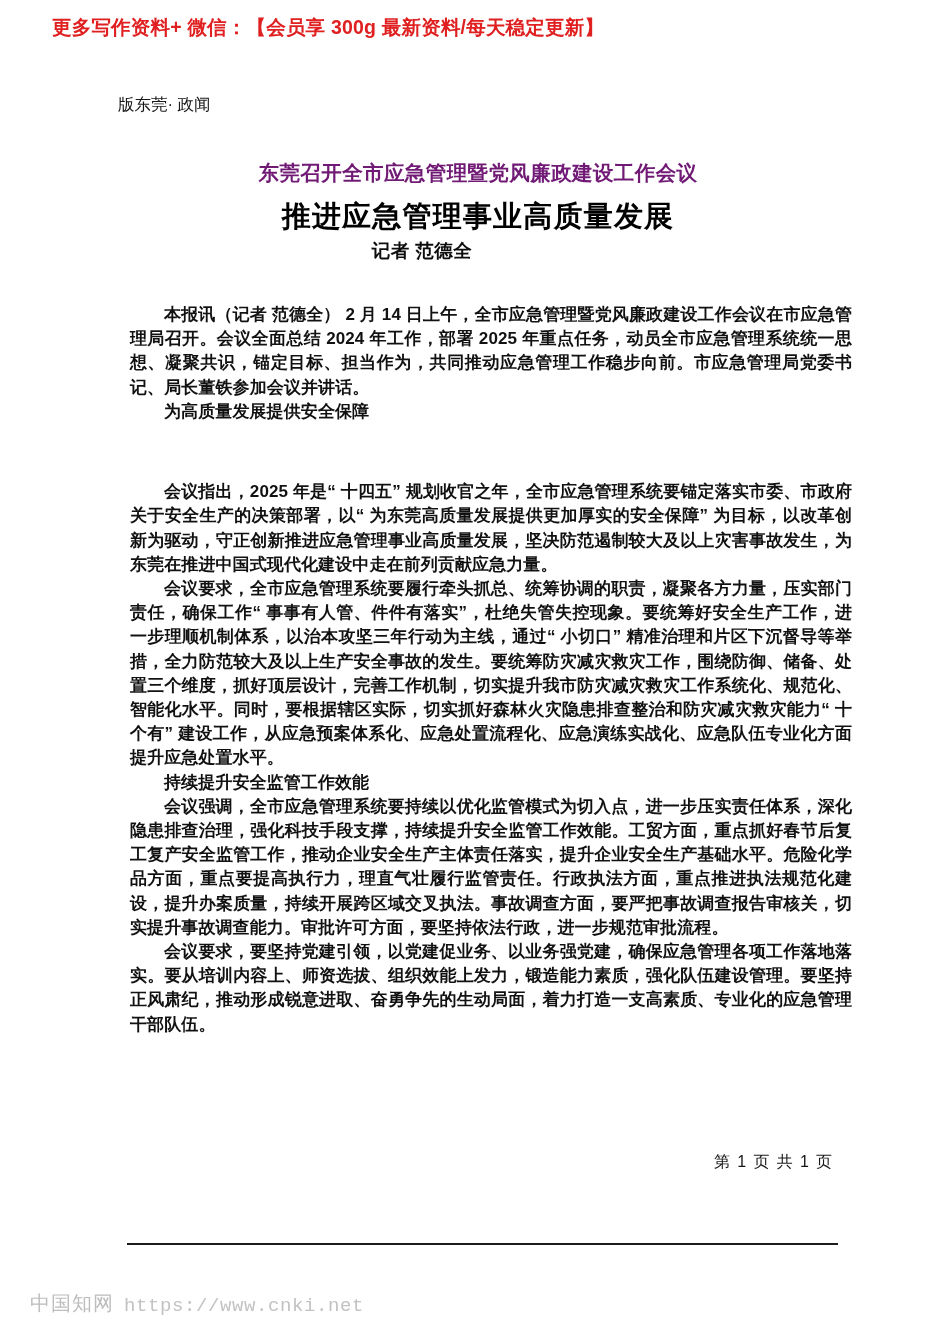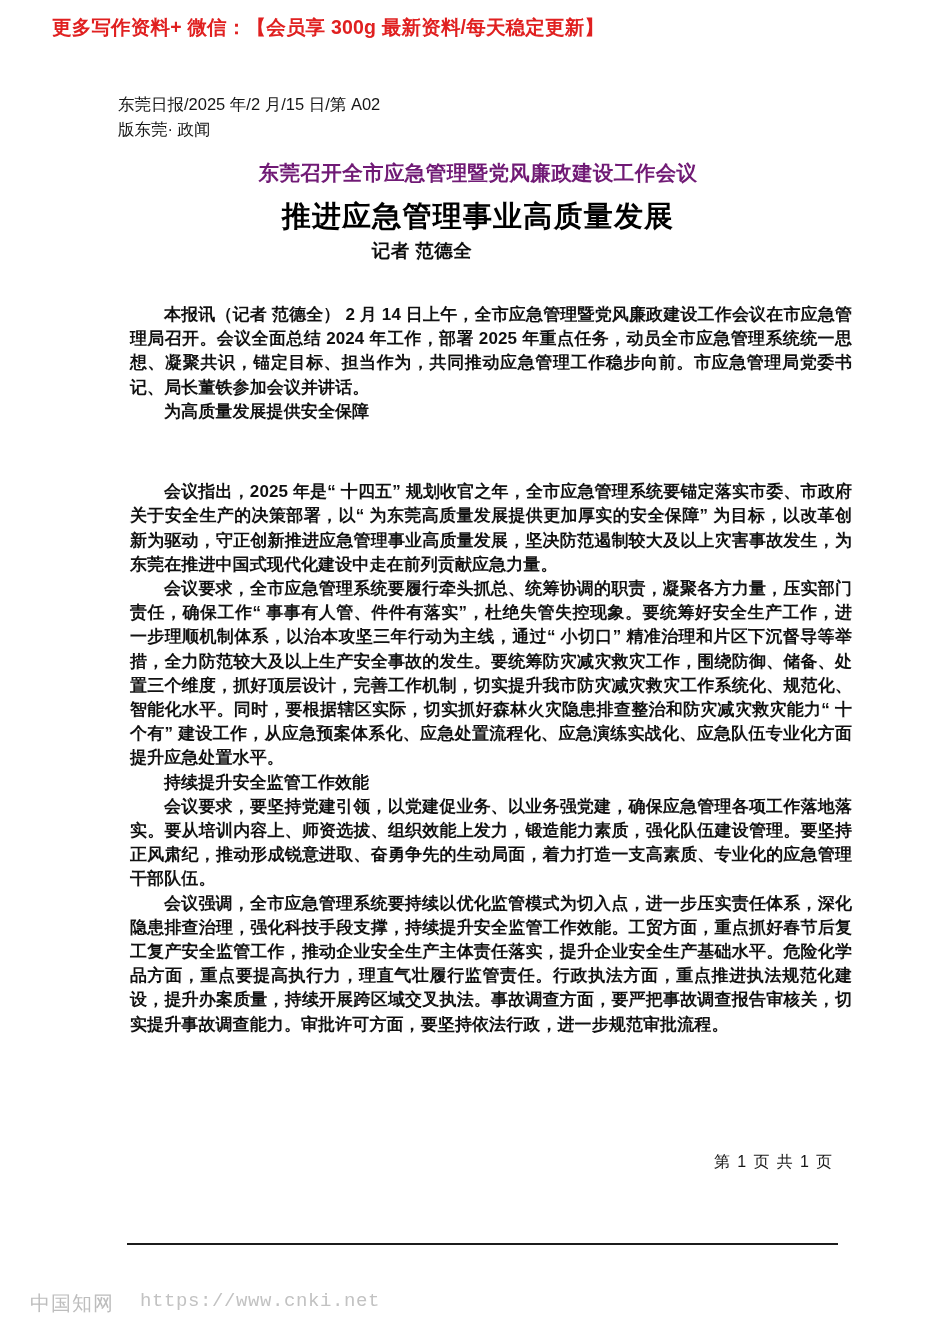--- a/index.html
+++ b/index.html
@@ -133,22 +133,22 @@
     height: 2px;
     background: #1c1c1c;
   }
 
   
   .watermark {
     position: absolute;
     left: 30px;
     top: 1290px;
     display: flex;
-    align-items: flex-start;
-    gap: 26px;
+    align-items: flex-end;
+    gap: 10px;
     color: #b9b9b9;
   }
   .watermark-logo {
     font-size: 20px;
     letter-spacing: 1px;
     font-family: "Liberation Serif", "DejaVu Serif", serif;
     color: #bdbdbd;
   }
   .watermark-url {
     font-size: 19px;
@@ -158,39 +158,38 @@
   }
 </style>
 </head>
 <body>
 
 <div class="page">
 
   <div class="promo-banner">更多写作资料+ 微信：【会员享 300g 最新资料/每天稳定更新】</div>
 
   <div class="masthead">
-    <div>东莞日报/2025 年/2 月/15 日/第 A02</div>
     <div>版东莞· 政闻</div>
   </div>
 
   <div class="headline-block">
     <div class="shoulder-title">东莞召开全市应急管理暨党风廉政建设工作会议</div>
     <div class="main-title">推进应急管理事业高质量发展</div>
     <div class="byline">记者  范德全</div>
   </div>
 
   <div class="article-body" id="article-body">
       <p class="para">本报讯（记者 范德全） 2 月 14 日上午，全市应急管理暨党风廉政建设工作会议在市应急管理局召开。会议全面总结 2024 年工作，部署 2025 年重点任务，动员全市应急管理系统统一思想、凝聚共识，锚定目标、担当作为，共同推动应急管理工作稳步向前。市应急管理局党委书记、局长董铁参加会议并讲话。</p>
       <p class="subhead">为高质量发展提供安全保障</p>
       <p class="spacer-line"></p>
       <p class="para">会议指出，2025 年是“ 十四五” 规划收官之年，全市应急管理系统要锚定落实市委、市政府关于安全生产的决策部署，以“ 为东莞高质量发展提供更加厚实的安全保障” 为目标，以改革创新为驱动，守正创新推进应急管理事业高质量发展，坚决防范遏制较大及以上灾害事故发生，为东莞在推进中国式现代化建设中走在前列贡献应急力量。</p>
       <p class="para">会议要求，全市应急管理系统要履行牵头抓总、统筹协调的职责，凝聚各方力量，压实部门责任，确保工作“ 事事有人管、件件有落实”，杜绝失管失控现象。要统筹好安全生产工作，进一步理顺机制体系，以治本攻坚三年行动为主线，通过“ 小切口” 精准治理和片区下沉督导等举措，全力防范较大及以上生产安全事故的发生。要统筹防灾减灾救灾工作，围绕防御、储备、处置三个维度，抓好顶层设计，完善工作机制，切实提升我市防灾减灾救灾工作系统化、规范化、智能化水平。同时，要根据辖区实际，切实抓好森林火灾隐患排查整治和防灾减灾救灾能力“ 十个有” 建设工作，从应急预案体系化、应急处置流程化、应急演练实战化、应急队伍专业化方面提升应急处置水平。</p>
       <p class="subhead">持续提升安全监管工作效能</p>
+      <p class="para">会议强调，全市应急管理系统要持续以优化监管模式为切入点，进一步压实责任体系，深化隐患排查治理，强化科技手段支撑，持续提升安全监管工作效能。工贸方面，重点抓好春节后复工复产安全监管工作，推动企业安全生产主体责任落实，提升企业安全生产基础水平。危险化学品方面，重点要提高执行力，理直气壮履行监管责任。行政执法方面，重点推进执法规范化建设，提升办案质量，持续开展跨区域交叉执法。事故调查方面，要严把事故调查报告审核关，切实提升事故调查能力。审批许可方面，要坚持依法行政，进一步规范审批流程。</p>
       <p class="para">会议要求，要坚持党建引领，以党建促业务、以业务强党建，确保应急管理各项工作落地落实。要从培训内容上、师资选拔、组织效能上发力，锻造能力素质，强化队伍建设管理。要坚持正风肃纪，推动形成锐意进取、奋勇争先的生动局面，着力打造一支高素质、专业化的应急管理干部队伍。</p>
-      <p class="para">会议强调，全市应急管理系统要持续以优化监管模式为切入点，进一步压实责任体系，深化隐患排查治理，强化科技手段支撑，持续提升安全监管工作效能。工贸方面，重点抓好春节后复工复产安全监管工作，推动企业安全生产主体责任落实，提升企业安全生产基础水平。危险化学品方面，重点要提高执行力，理直气壮履行监管责任。行政执法方面，重点推进执法规范化建设，提升办案质量，持续开展跨区域交叉执法。事故调查方面，要严把事故调查报告审核关，切实提升事故调查能力。审批许可方面，要坚持依法行政，进一步规范审批流程。</p>
     </div>
 
   <div class="page-number">第 1 页 共 1 页</div>
 
   <div class="footer-rule"></div>
 
   <div class="watermark">
     <span class="watermark-logo">中国知网</span>
     <span class="watermark-url">https://www.cnki.net</span>
   </div>

